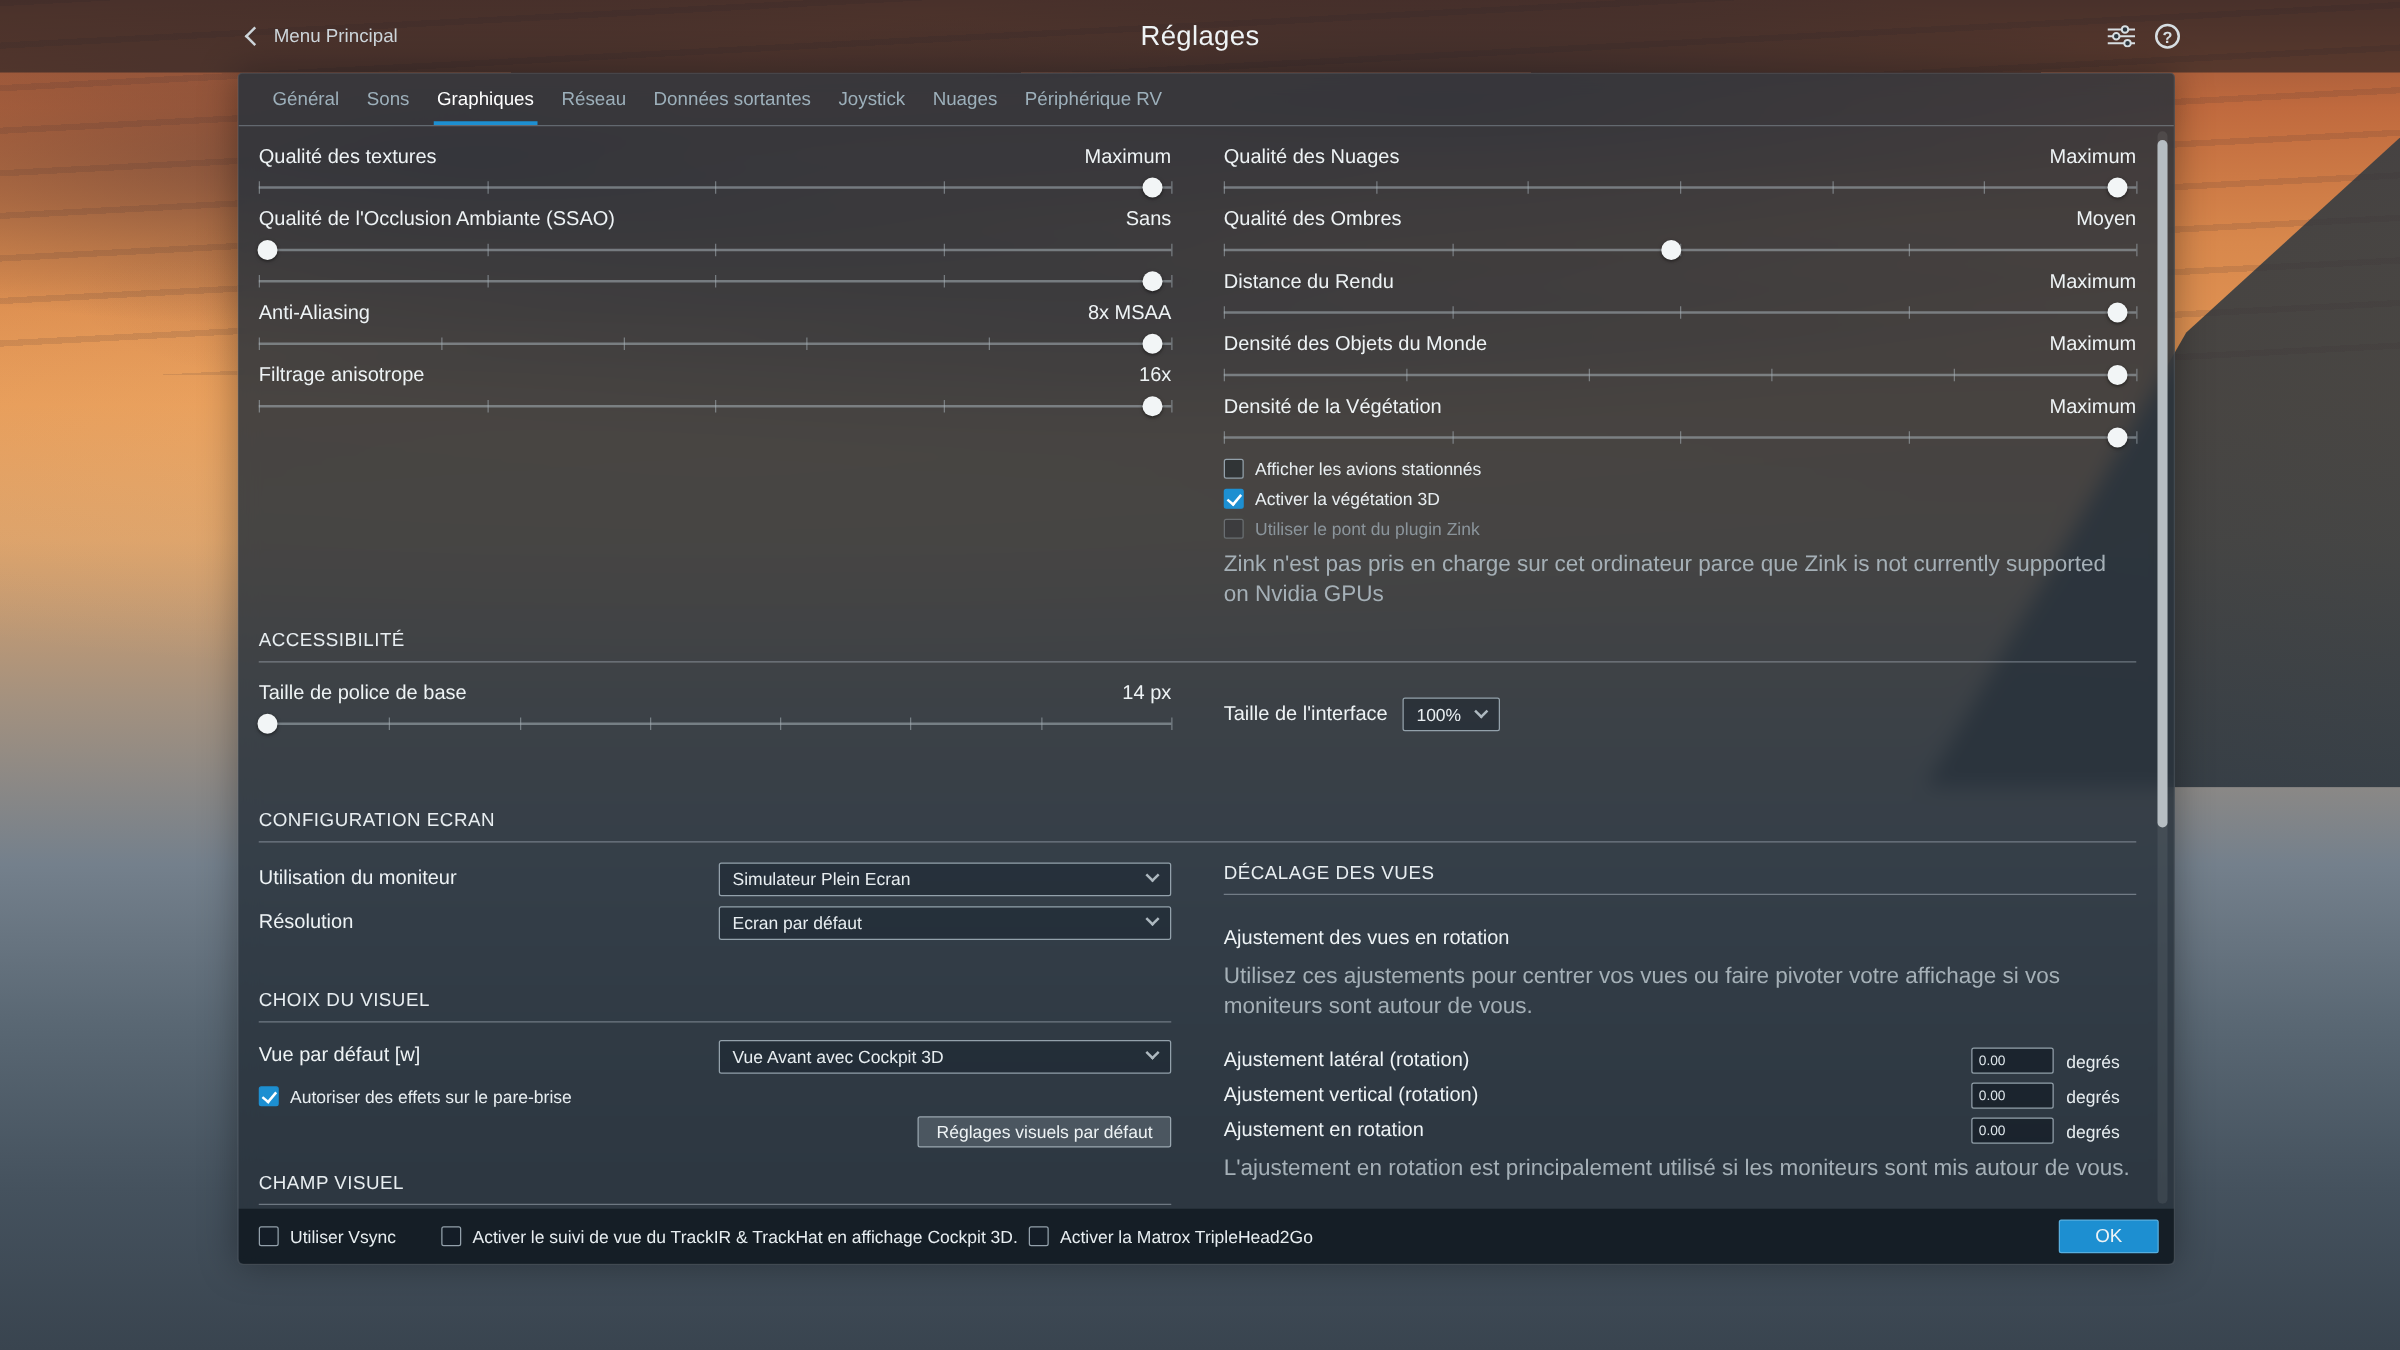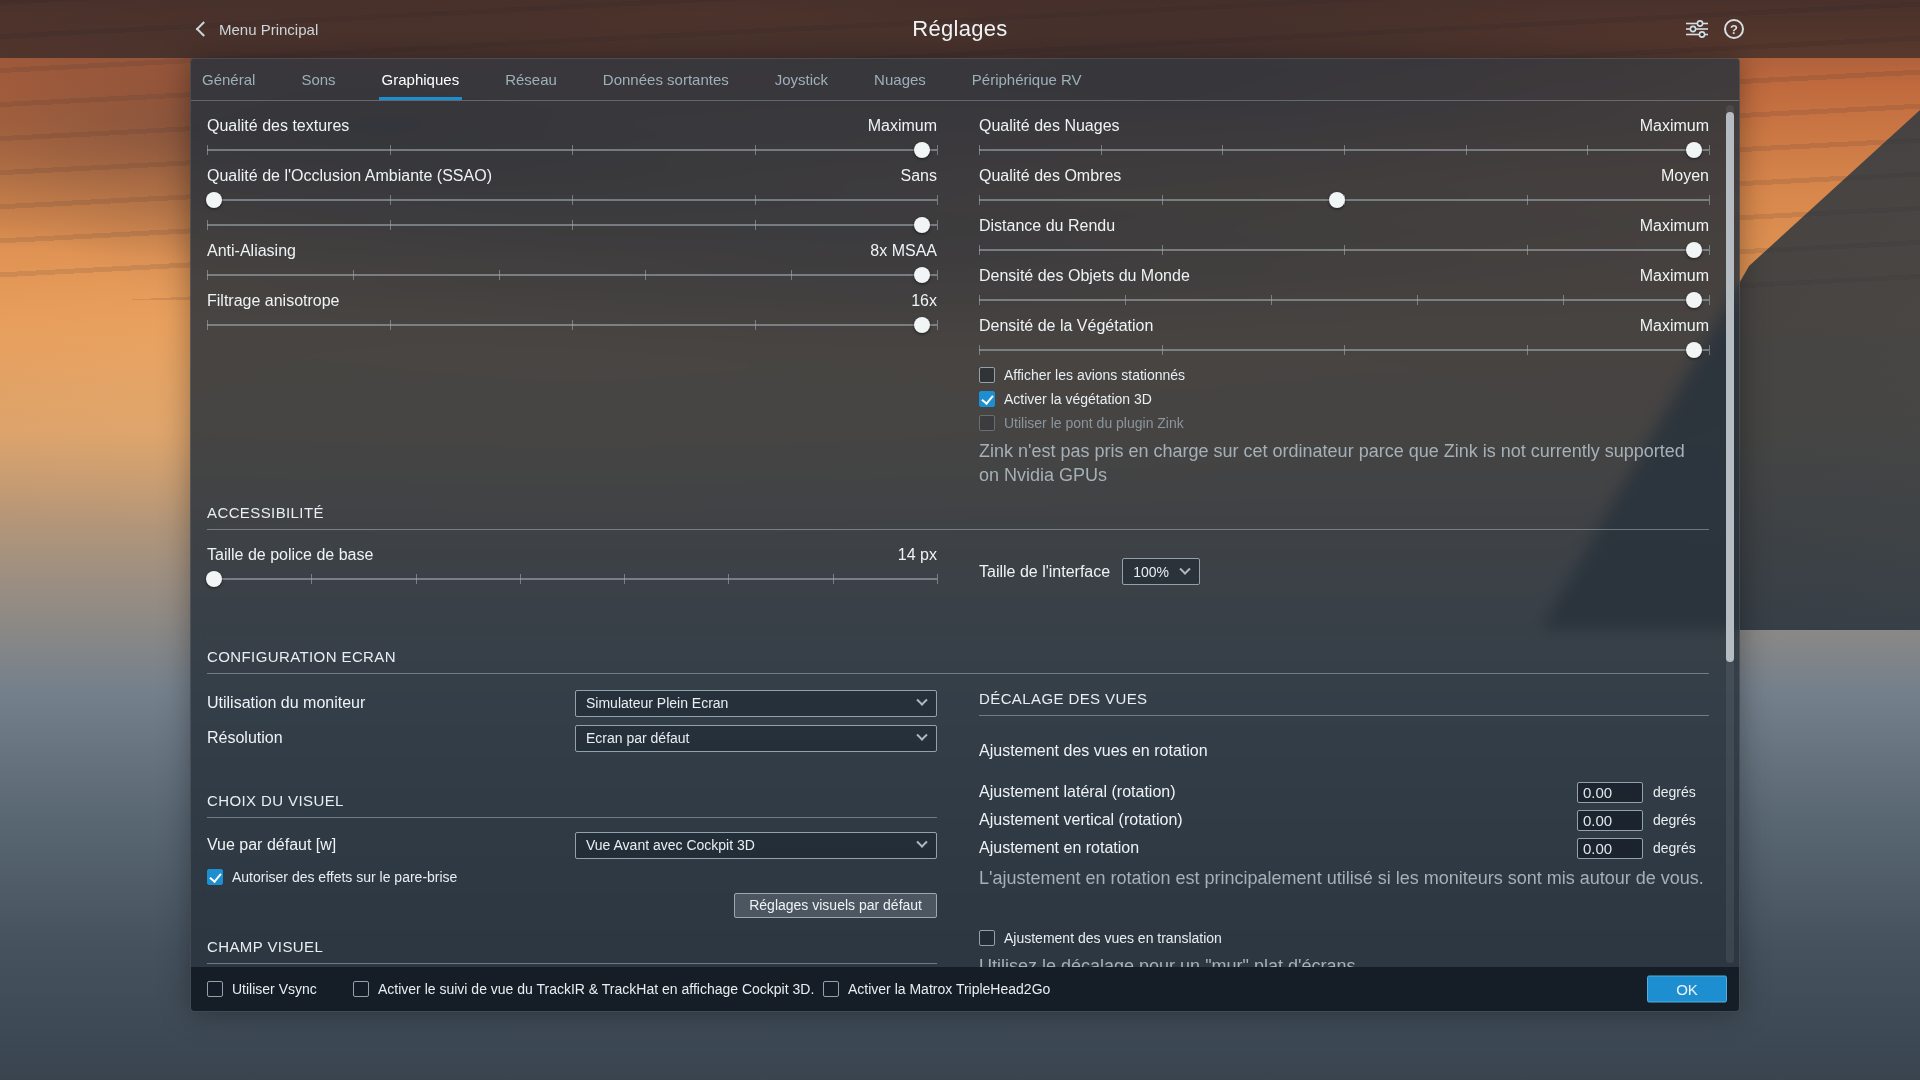--- a/index.html
+++ b/index.html
@@ -37,22 +37,22 @@
   .help-icon{ width:20px; height:20px; border:2px solid #d7dee2; border-radius:50%;
     display:flex; align-items:center; justify-content:center;
     font-size:13px; font-weight:bold; color:#d7dee2; }
 
   
   .panel{ position:absolute; left:190px; top:58px; width:1550px; bottom:68px;
     background:rgba(40,50,60,.84); border:1px solid rgba(255,255,255,.10); border-radius:4px;
     box-shadow:0 0 30px rgba(0,0,0,.35); z-index:2; backdrop-filter:blur(8px); }
 
   
-  .tabs{ display:flex; height:42px; align-items:stretch; 
-    border-bottom:1px solid rgba(150,165,175,.45);gap:24px; }
+  .tabs{ display:flex; height:42px; align-items:stretch; padding-left:16px;
+    border-bottom:1px solid rgba(150,165,175,.45); }
   .tab{ position:relative; display:flex; align-items:center; padding:0 11px;
     font-size:15px; color:#9db0bb; cursor:pointer; white-space:nowrap; }
   .tab.active{ color:#ffffff; }
   .tab.active::after{ content:""; position:absolute; left:8px; right:8px; bottom:0;
     height:3px; background:var(--accent); }
 
   
   .content{ position:absolute; left:0; right:0; top:42px; bottom:44px;
     padding:16px 30px 0 16px; overflow:hidden; }
   .cols{ display:grid; grid-template-columns:1fr 1fr; column-gap:42px; }
@@ -93,21 +93,21 @@
     background:rgba(18,28,38,.40); color:#e8eef1; font-size:14px;
     display:flex; align-items:center; justify-content:space-between; padding:0 10px; cursor:pointer; }
   .chev{ width:8px; height:8px; border-right:2px solid #aeb9c0; border-bottom:2px solid #aeb9c0;
     transform:rotate(45deg) translate(-2px,-2px); }
 
   
   .num-row{ display:grid; grid-template-columns:1fr 66px 56px; align-items:center;
     column-gap:10px; margin-bottom:7px; }
   .num-label{ font-size:16px; color:#eef3f5; }
   .num-input{ width:66px; height:21px; border:1px solid #93a1ab; border-radius:2px;
-    background:rgba(15,24,32,.60); color:#dfe7ec; font-size:15px; padding:0 5px;
+    background:rgba(15,24,32,.60); color:#dfe7ec; font-size:11px; padding:0 5px;
     font-family:"Liberation Sans", sans-serif; }
   .num-unit{ font-size:14px; color:#e8eef1; }
 
   
   .btn{ display:inline-flex; align-items:center; justify-content:center; height:25px;
     padding:0 14px; border:1px solid #9aa7b0; border-radius:2px;
     background:rgba(110,122,132,.45); color:#eef3f5; font-size:14px; cursor:pointer; }
   .btn-ok{ width:80px; height:27px; font-size:15px; background:var(--accent);
     border-color:#57aede; }
 
@@ -434,20 +434,21 @@
         </div>
         <div class="btn-row">
           <span class="btn">Réglages visuels par défaut</span>
         </div>
         <div class="sect sect-field">CHAMP VISUEL</div>
       </div>
 
       <div>
         <div class="sect sect-offset">DÉCALAGE DES VUES</div>
         <div class="offset-subtitle">Ajustement des vues en rotation</div>
+        <div class="note offset-desc">Utilisez ces ajustements pour centrer vos vues ou faire pivoter votre affichage si vos moniteurs sont autour de vous.</div>
 
         <div class="offset-rows">
           <div class="num-row">
             <span class="num-label">Ajustement latéral (rotation)</span>
             <input class="num-input" readonly="" value="0.00" style="">
             <span class="num-unit">degrés</span>
           </div>
           <div class="num-row">
             <span class="num-label">Ajustement vertical (rotation)</span>
             <input class="num-input" readonly="" value="0.00" style="">

